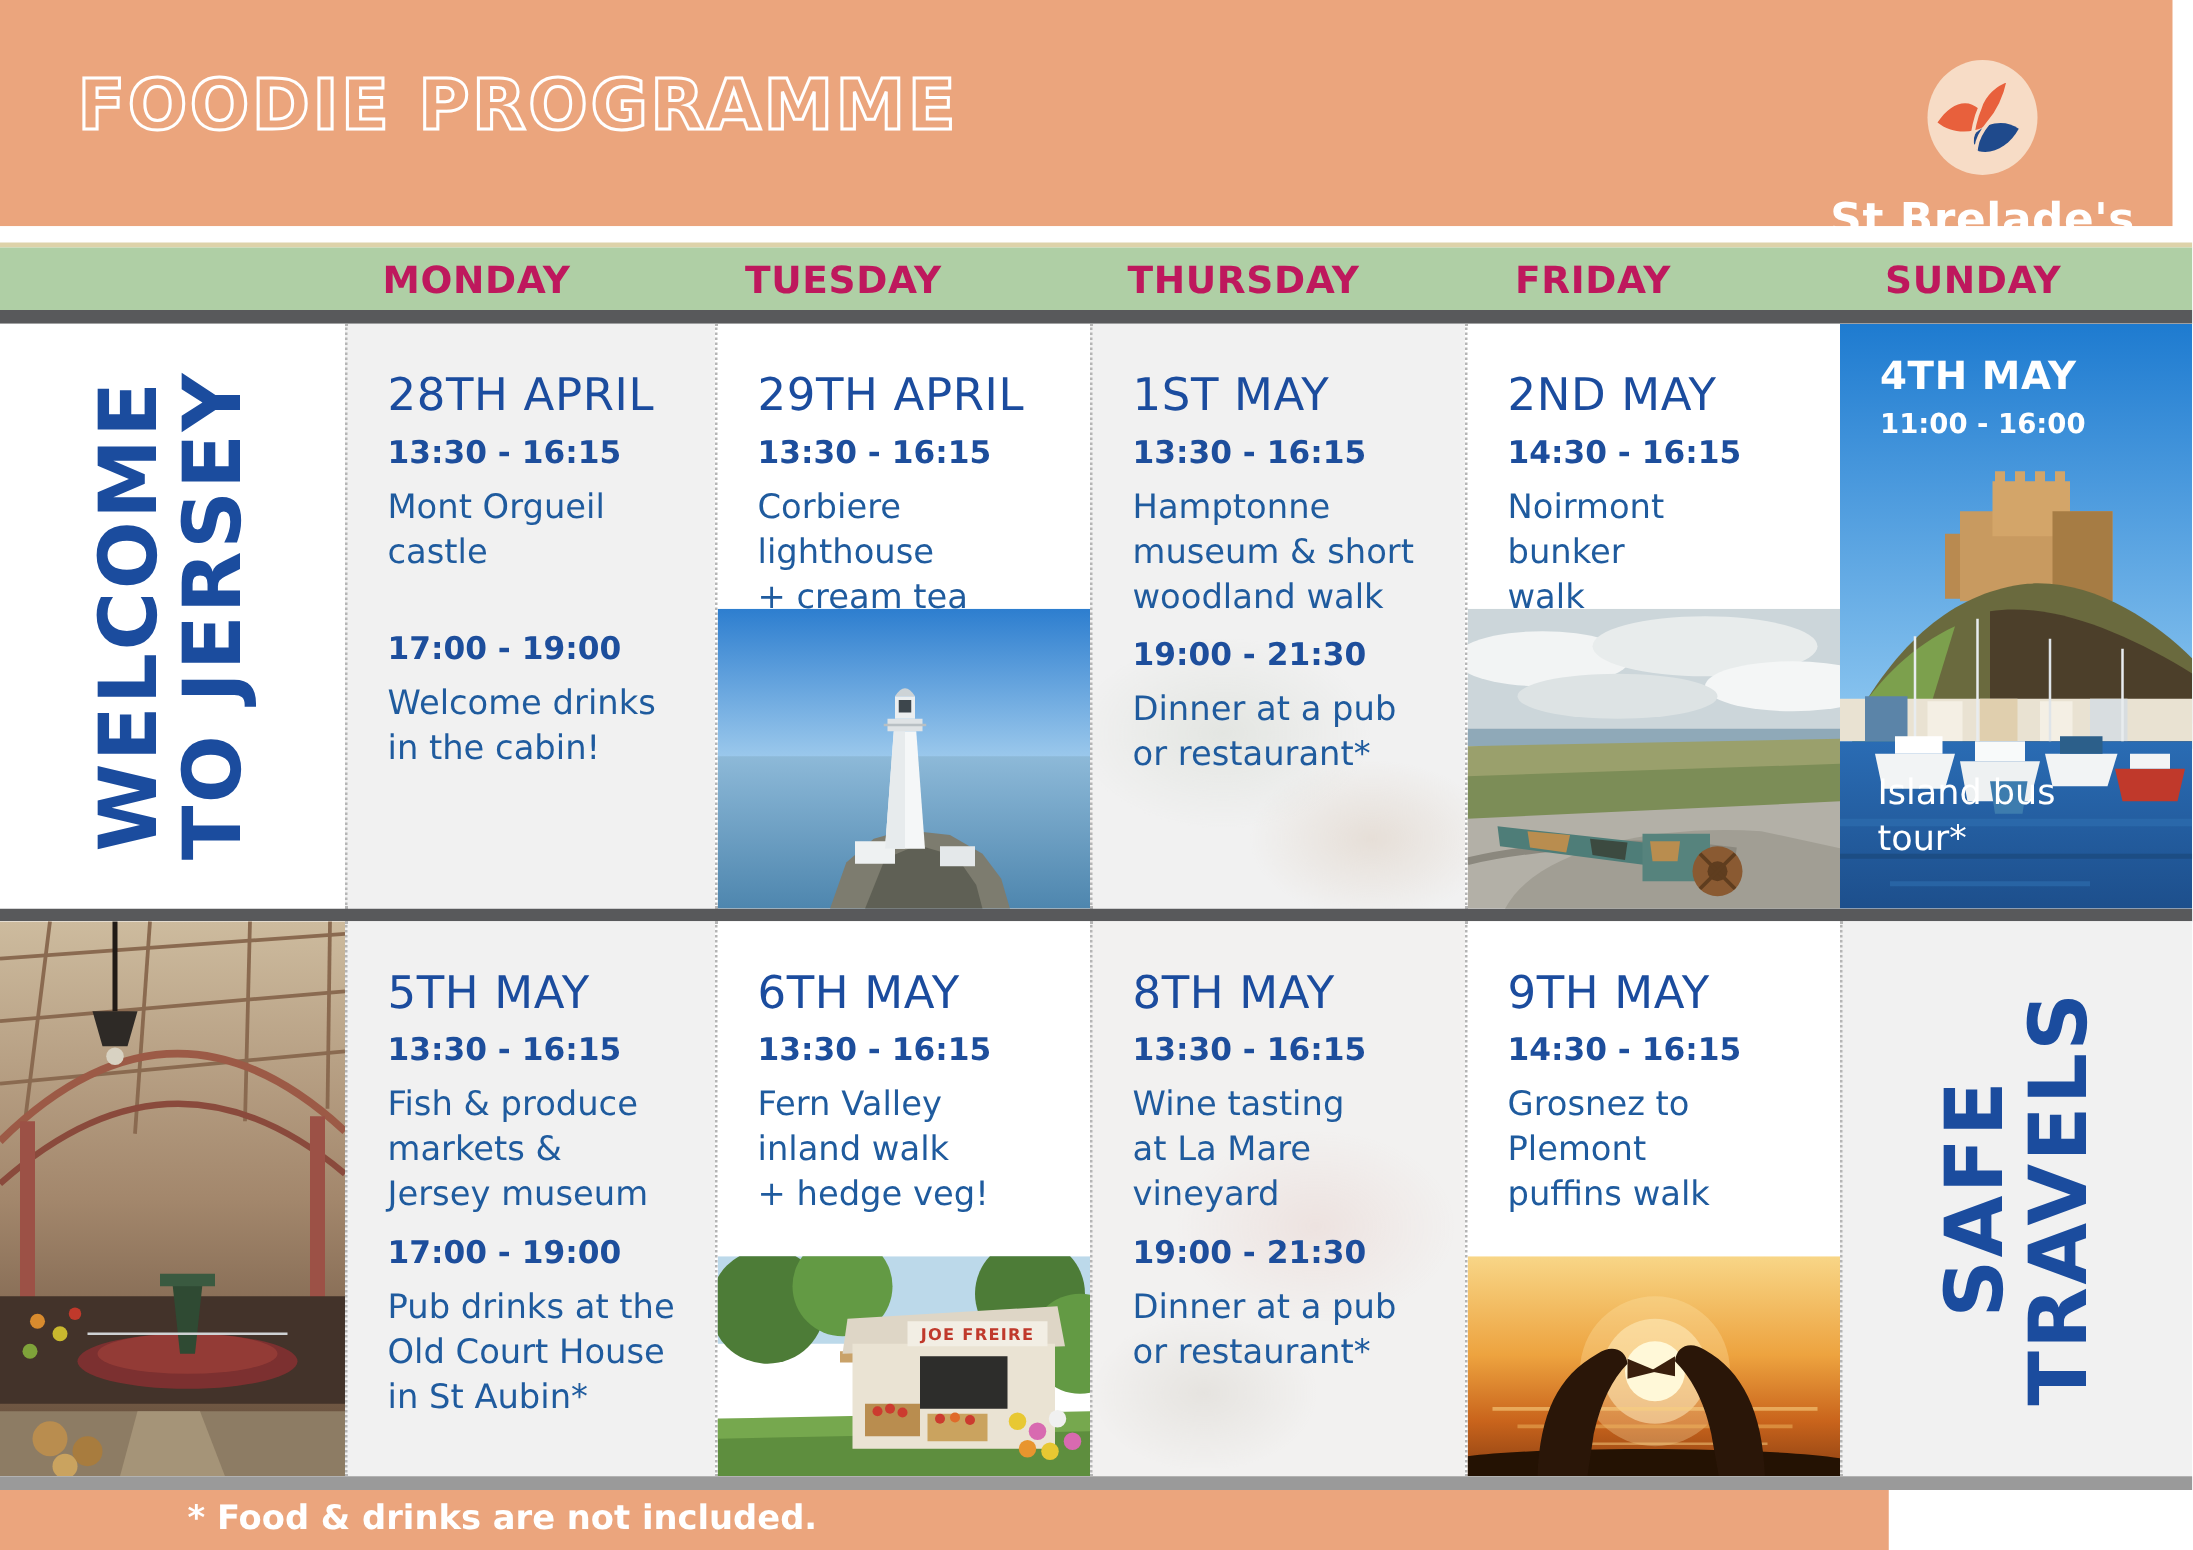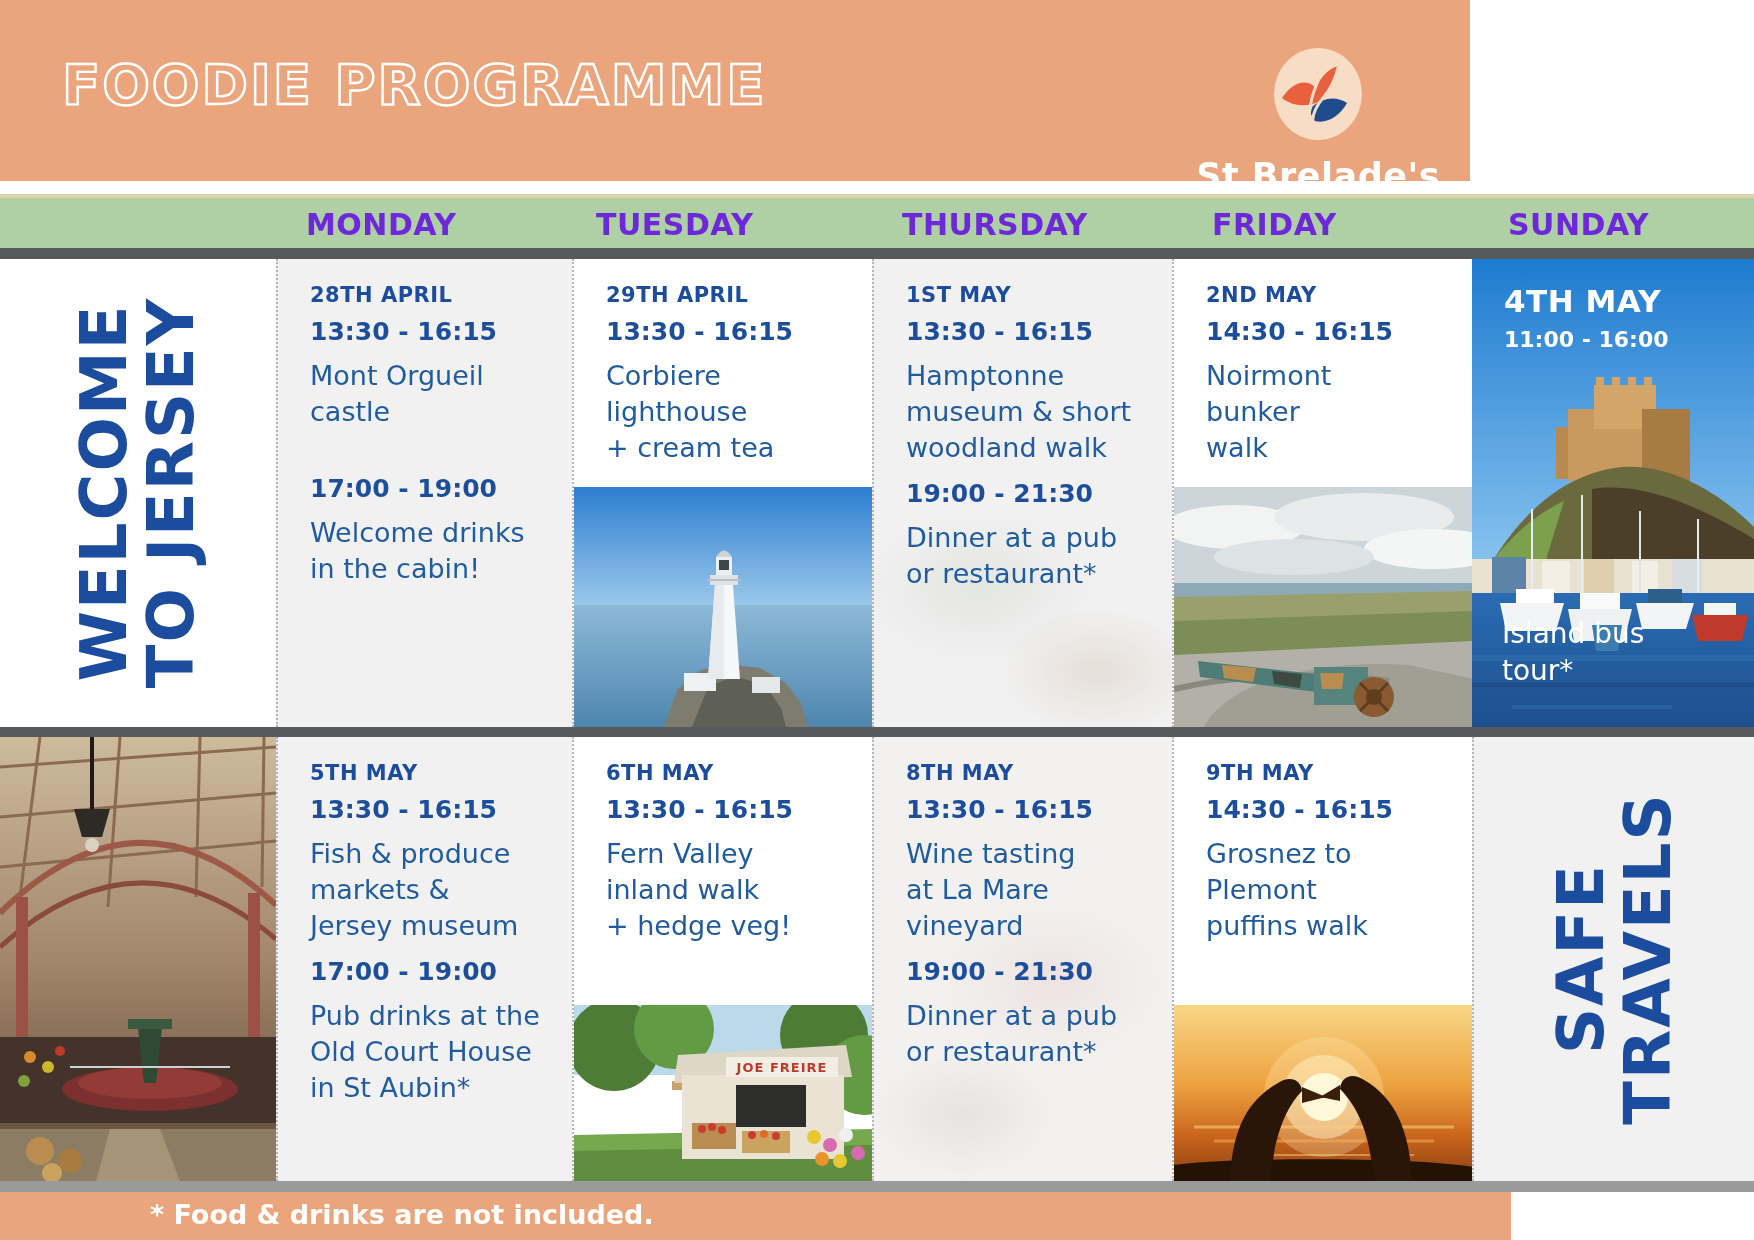--- a/index.html
+++ b/index.html
@@ -1,55 +1,55 @@
 <!DOCTYPE html>
 <html><head>
 <meta charset="utf-8">
 <style>
   html,body{margin:0;padding:0;background:#ffffff;}
   .poster{position:relative;width:1754px;height:1240px;overflow:hidden;
           font-family:"DejaVu Sans",sans-serif;background:#ffffff;}
 
   
-  .header-band{position:absolute;left:0;top:0;width:1470px;height:181px;background:#eba57d;}
+  .header-band{position:absolute;left:0;top:0;width:1738px;height:181px;background:#eba57d;}
   .title{position:absolute;left:62px;top:52px;font-size:56px;font-weight:800;
          letter-spacing:2px;color:#ffffff;white-space:nowrap;}
   @supports (-webkit-text-stroke:2px #fff){
     .title{color:rgba(255,255,255,0);-webkit-text-stroke:2.4px #ffffff;}
   }
   .logo{position:absolute;right:30px;top:48px;display:flex;align-items:center;gap:16px;flex-direction:column;}
   .logo-mark{width:92px;height:92px;display:block;}
   .logo-text{color:#ffffff;font-weight:800;font-size:35px;line-height:1.15;letter-spacing:0.5px;}
 
   
   .white-strip{position:absolute;left:0;top:181px;width:1754px;height:13px;background:#ffffff;
                border-bottom:4px solid #ddd2a9;}
   .day-band{position:absolute;left:0;top:198px;width:1754px;height:50px;background:#afcfa5;}
-  .day-label{position:absolute;top:9px;font-size:30px;font-weight:800;color:#6d28d9;letter-spacing:0.5px;}
+  .day-label{position:absolute;top:9px;font-size:30px;font-weight:800;color:#be185d;letter-spacing:0.5px;}
   .bar-dark-1{position:absolute;left:0;top:248px;width:1754px;height:11px;background:#58595b;}
   .bar-dark-2{position:absolute;left:0;top:727px;width:1754px;height:10px;background:#58595b;}
   .bar-gray{position:absolute;left:0;top:1181px;width:1754px;height:11px;background:#9a9a9a;}
 
   
   .prog-row{position:absolute;left:0;width:1754px;display:grid;
             grid-template-columns:276px 296px 300px 300px 300px 282px;}
   .row-1{top:259px;height:468px;}
   .row-2{top:737px;height:444px;}
   .cell{position:relative;overflow:hidden;background:#ffffff;}
   .cell.dotted{border-left:2px dotted #b5b5b5;}
   .cell.gray{background:#f1f1f1;}
   .ghost-a{background-color:#f1f1f1;background-image:
       radial-gradient(140px 90px at 75% 88%, rgba(186,148,112,0.20), transparent 70%),
       radial-gradient(170px 110px at 35% 70%, rgba(150,165,140,0.15), transparent 70%);}
   .ghost-b{background-color:#f2f1f0;background-image:
       radial-gradient(160px 110px at 60% 55%, rgba(205,130,115,0.13), transparent 70%),
       radial-gradient(130px 90px at 30% 85%, rgba(160,150,130,0.15), transparent 70%);}
 
   .cell-inner{position:relative;padding:24px 24px 0 32px;}
-  .date{font-size:21px;font-weight:700;color:#1b4c9e;letter-spacing:0.5px;margin:0 0 10px 0;}
+  .date{font-size:36px;font-weight:400;color:#1b4c9e;letter-spacing:0.5px;margin:13px 0 10px 0;}
   .time{font-size:25px;font-weight:700;color:#1d4e9c;margin:0 0 12px 0;}
   .etitle{font-size:27px;color:#1f5b9e;line-height:1.33;margin:0;white-space:pre-line;}
   .gap-lg{height:44px;} .gap-sm{height:13px;}
 
   
   .side-cell{display:flex;align-items:center;justify-content:center;}
   .side-label{transform:rotate(-90deg);text-align:center;white-space:nowrap;
               font-size:64px;font-weight:800;color:#1b4c9e;line-height:1.04;letter-spacing:2px;}
 
   

